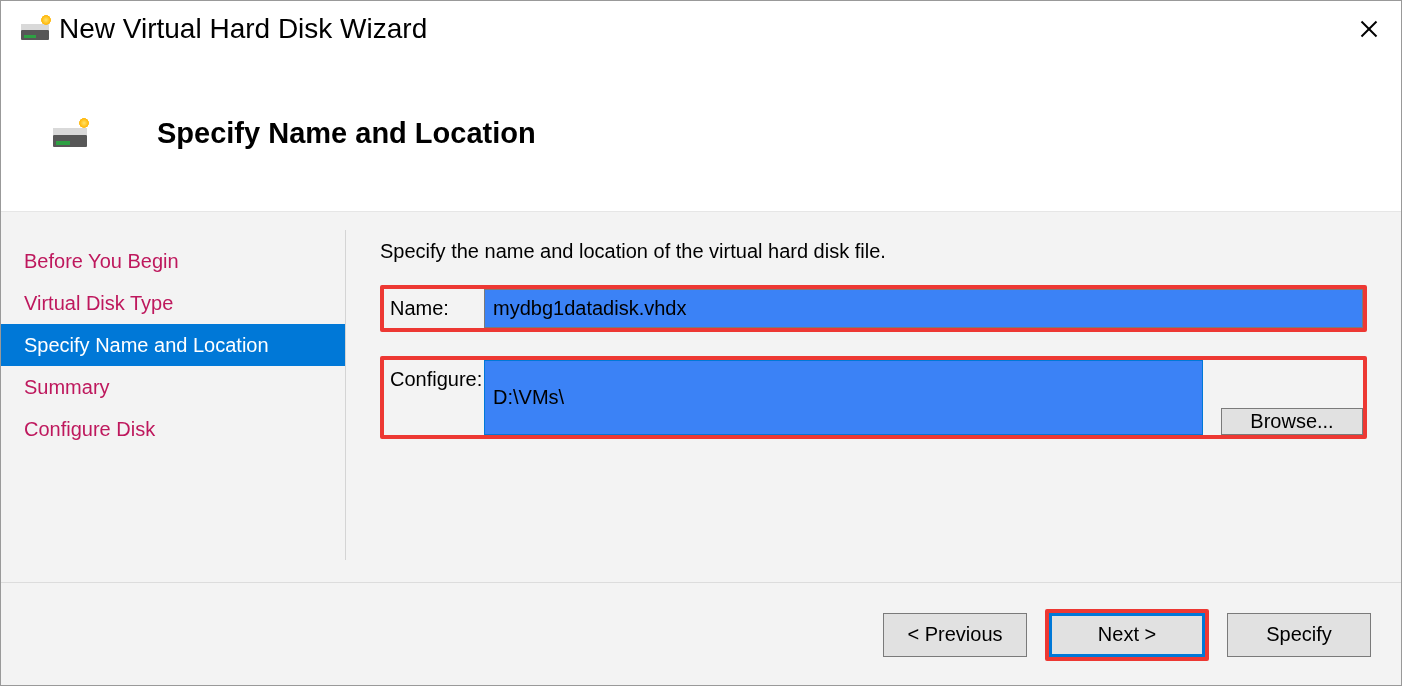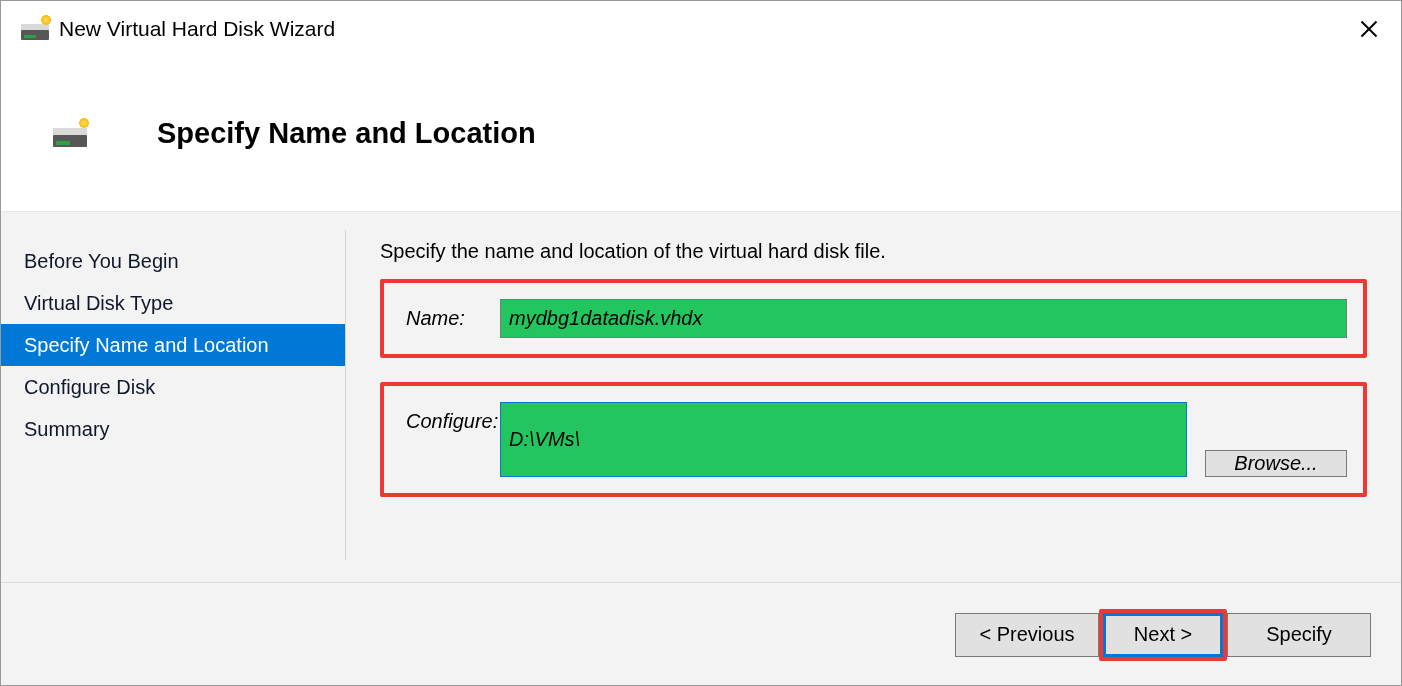--- a/index.html
+++ b/index.html
@@ -19,21 +19,21 @@
   
   .titlebar {
     height: 55px;
     display: flex;
     align-items: center;
     padding: 0 18px 0 20px;
     background: #fff;
   }
   .titlebar .title {
     flex: 1;
-    font-size: 21px;
+    font-size: 28px;
   }
   .titlebar .close {
     width: 28px; height: 28px;
     display: flex; align-items: center; justify-content: center;
     cursor: pointer;
     font-size: 26px;
     line-height: 1;
   }
   .titlebar .close svg { stroke: #000; stroke-width: 1.6; }
 
@@ -103,58 +103,57 @@
     right: 0;
     width: 1px;
     height: 330px;
     background: #d4d4d4;
   }
   .step {
     height: 42px;
     line-height: 42px;
     padding-left: 23px;
     font-size: 20px;
-    color: #0f172a;
+    color: #be185d;
     cursor: pointer;
   }
   .step.active {
     background: #0078d7;
     color: #fff;
   }
 
   .content {
     flex: 1;
     padding: 28px 34px 0 34px;
     position: relative;
   }
-  .intro { margin-bottom: 16px; }
+  .intro { margin-bottom: 22px; }
 
   .row-frame {
     border: 4px solid #ed3833;
     border-radius: 2px;
-    padding: 16px;
+    padding: 0;
     display: flex;
     align-items: stretch;
     margin-bottom: 24px;
     background: #f3f3f3;
-    font-style: italic;
   }
   .row-frame .label {
     width: 100px;
     padding: 8px 8px 8px 6px;
     white-space: nowrap;
   }
   .row-frame input[type=text] {
     flex: 1;
     min-width: 0;
     font: inherit;
     padding: 6px 8px;
     border: 1px solid #7a7a7a;
     outline: none;
-    background: #22c55e;
+    background: #3b82f6;
   }
   .row-frame.location .label { width: 100px; }
   .row-frame.location input { border: 1px solid #0078d7; margin-right: 18px; }
 
   .browse-btn {
     width: 142px;
     border: 1px solid #7a7a7a;
     background: #e1e1e1;
     font: inherit;
     cursor: pointer;
@@ -164,39 +163,39 @@
 
   
   .footer {
     height: 104px;
     background: #f3f3f3;
     border-top: 1px solid #dcdcdc;
     display: flex;
     align-items: center;
     justify-content: flex-end;
     padding-right: 30px;
-    gap: 0;
+    gap: 18px;
   }
   .nav-btn {
     width: 144px;
     height: 44px;
     border: 1px solid #7a7a7a;
     background: #e1e1e1;
     font: inherit;
     cursor: pointer;
   }
   .next-wrap {
     border: 4px solid #ed3833;
     border-radius: 2px;
     display: inline-flex;
     padding: 0;
   }
   .next-wrap .nav-btn {
     border: 3px solid #0078d7;
-    width: 120px;
+    width: 156px;
     height: 44px;
   }
 </style>
 </head>
 <body>
 
 <div class="titlebar">
   <span class="disk-icon">
     <span class="top"></span>
       <span class="body"></span>
@@ -221,22 +220,22 @@
   </span>
   <h1>Specify Name and Location</h1>
 </div>
 
 <div class="middle">
 
   <div class="sidebar">
     <div class="step">Before You Begin</div>
     <div class="step">Virtual Disk Type</div>
     <div class="step active">Specify Name and Location</div>
+    <div class="step">Summary</div>
     <div class="step">Configure Disk</div>
-    <div class="step">Summary</div>
   </div>
 
   <div class="content">
     <div class="intro">Specify the name and location of the virtual hard disk file.</div>
 
     <div class="row-frame name">
       <div class="label">Name:</div>
       <input type="text" value="mydbg1datadisk.vhdx" style="">
     </div>
 

